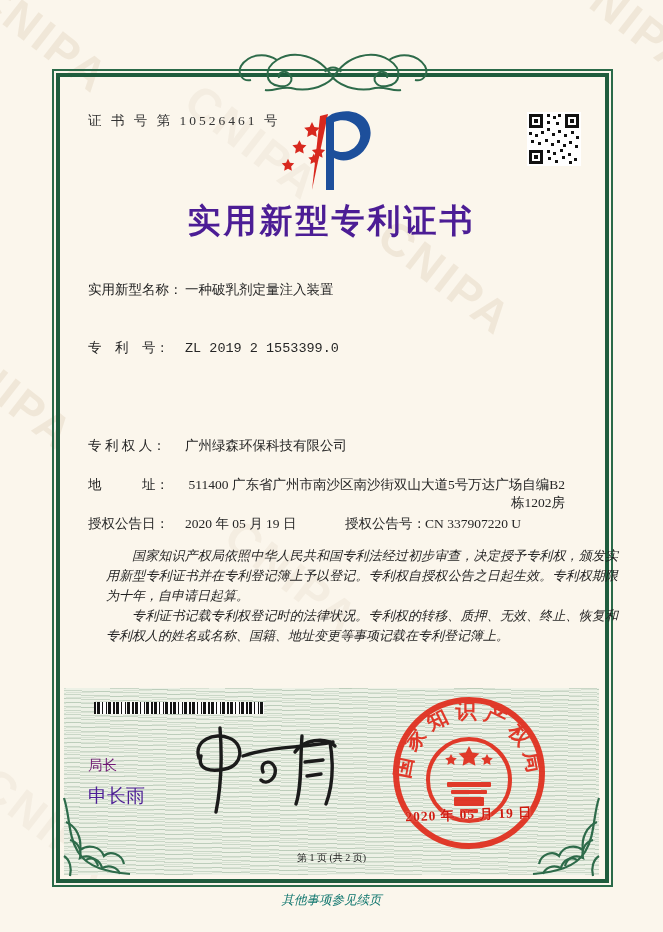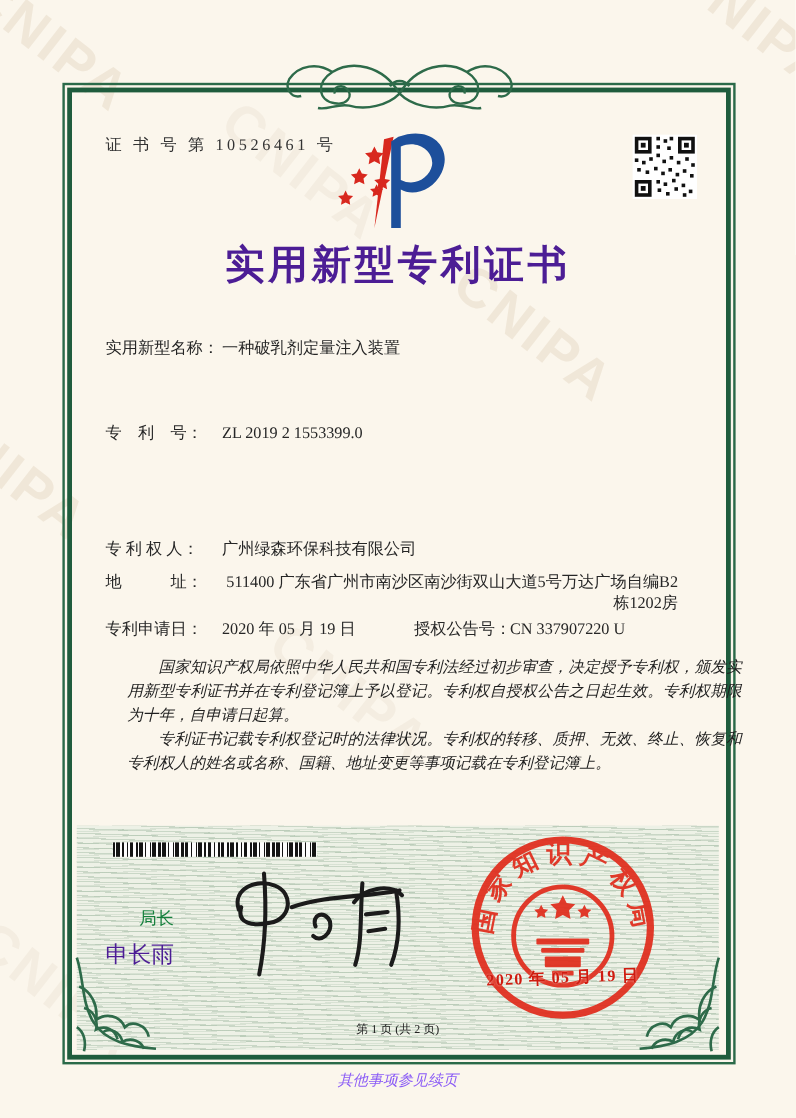--- a/index.html
+++ b/index.html
@@ -29,32 +29,32 @@
   .g2v{position:absolute;left:337px;top:0;}
   .paras{position:absolute;left:78px;top:546px;width:512px;z-index:3;
          font-size:13px;line-height:20px;font-style:italic;color:#1f1f1f;margin-left:28px;}
   .paras p{margin:0;text-indent:2em;text-align:justify;}
   .barcode{position:absolute;left:94px;top:702px;width:170px;height:12px;z-index:3;
     background-image:repeating-linear-gradient(90deg,
       #141414 0 2px,#fdfdfd 2px 3px,#141414 3px 6px,#fdfdfd 6px 8px,
       #141414 8px 9px,#fdfdfd 9px 12px,#141414 12px 13px,#fdfdfd 13px 14px,
       #141414 14px 17px,#fdfdfd 17px 19px);}
   .director-label{position:absolute;left:88px;top:756px;font-family:Liberation Mono, monospace;
-                  font-size:14.5px;color:#15803d;z-index:3;margin-left:28px;}
+                  font-size:14.5px;color:#701a75;z-index:3;}
   .director-name{position:absolute;left:88px;top:783px;font-family:Liberation Sans, sans-serif;
                  font-size:19px;color:#4c1d95;z-index:3;}
   .signature{position:absolute;left:183px;top:722px;z-index:4;}
   .seal{position:absolute;left:390px;top:694px;z-index:4;}
   .seal-date{position:absolute;left:390px;top:806px;width:158px;text-align:center;z-index:5;
              color:#cf1c10;font-weight:700;font-size:13.5px;letter-spacing:1px;
              transform:rotate(-2deg);text-shadow:0 0 2px rgba(255,255,255,.6);}
   .page-info{position:absolute;left:0;top:851px;width:100%;text-align:center;
              font-size:10px;color:#222;z-index:3;}
   .continuation{position:absolute;left:0;top:892px;width:100%;text-align:center;
-                font-size:12.5px;font-style:italic;color:#8b5cf6;z-index:3;}
+                font-size:12.5px;font-style:italic;color:#0f766e;z-index:3;}
 </style>
 </head>
 <body>
 
 <div class="page">
 
   <div class="wm" style="left:-35px;top:8px;">CNIPA</div>
   <div class="wm" style="left:552px;top:-8px;">CNIPA</div>
   <div class="wm faint" style="left:175px;top:115px;">CNIPA</div>
   <div class="wm" style="left:368px;top:250px;">CNIPA</div>
@@ -160,31 +160,31 @@
         <rect x="47" y="46" width="3" height="3"></rect>
         <rect x="42" y="49" width="3" height="3"></rect>
     </g>
   </svg>
 
   <div class="title">实用新型专利证书</div>
 
   <div class="field" style="top:281px;">
     <span class="flabel">实用新型名称：</span><span class="fvalue">一种破乳剂定量注入装置</span>
   </div>
-  <div class="field" style="top:352px;">
+  <div class="field" style="top:340px;font-family:Liberation Mono, monospace;">
     <span class="flabel">专　利　号：</span><span class="fvalue">ZL 2019 2 1553399.0</span>
   </div>
-  <div class="field" style="top:437px;margin-top:12px;">
+  <div class="field" style="top:437px;">
     <span class="flabel">专 利 权 人：</span><span class="fvalue">广州绿森环保科技有限公司</span>
   </div>
   <div class="field" style="top:476px;">
     <span class="flabel">地　　　址：</span><span class="fvalue" style="width:380px;font-family:Liberation Serif, serif;">511400 广东省广州市南沙区南沙街双山大道5号万达广场自编B2栋1202房</span>
   </div>
   <div class="field" style="top:515px;">
-    <span class="flabel">专利申请日：</span><span class="fvalue">2020 年 05 月 19 日</span>
+    <span class="flabel">授权公告日：</span><span class="fvalue">2020 年 05 月 19 日</span>
     <span class="g2l">授权公告号：</span>
     <span class="g2v">CN 337907220 U</span>
   </div>
 
   <div class="paras">
     <p>国家知识产权局依照中华人民共和国专利法经过初步审查，决定授予专利权，颁发实用新型专利证书并在专利登记簿上予以登记。专利权自授权公告之日起生效。专利权期限为十年，自申请日起算。</p>
     <p>专利证书记载专利权登记时的法律状况。专利权的转移、质押、无效、终止、恢复和专利权人的姓名或名称、国籍、地址变更等事项记载在专利登记簿上。</p>
   </div>
 
   <div class="barcode"></div>

